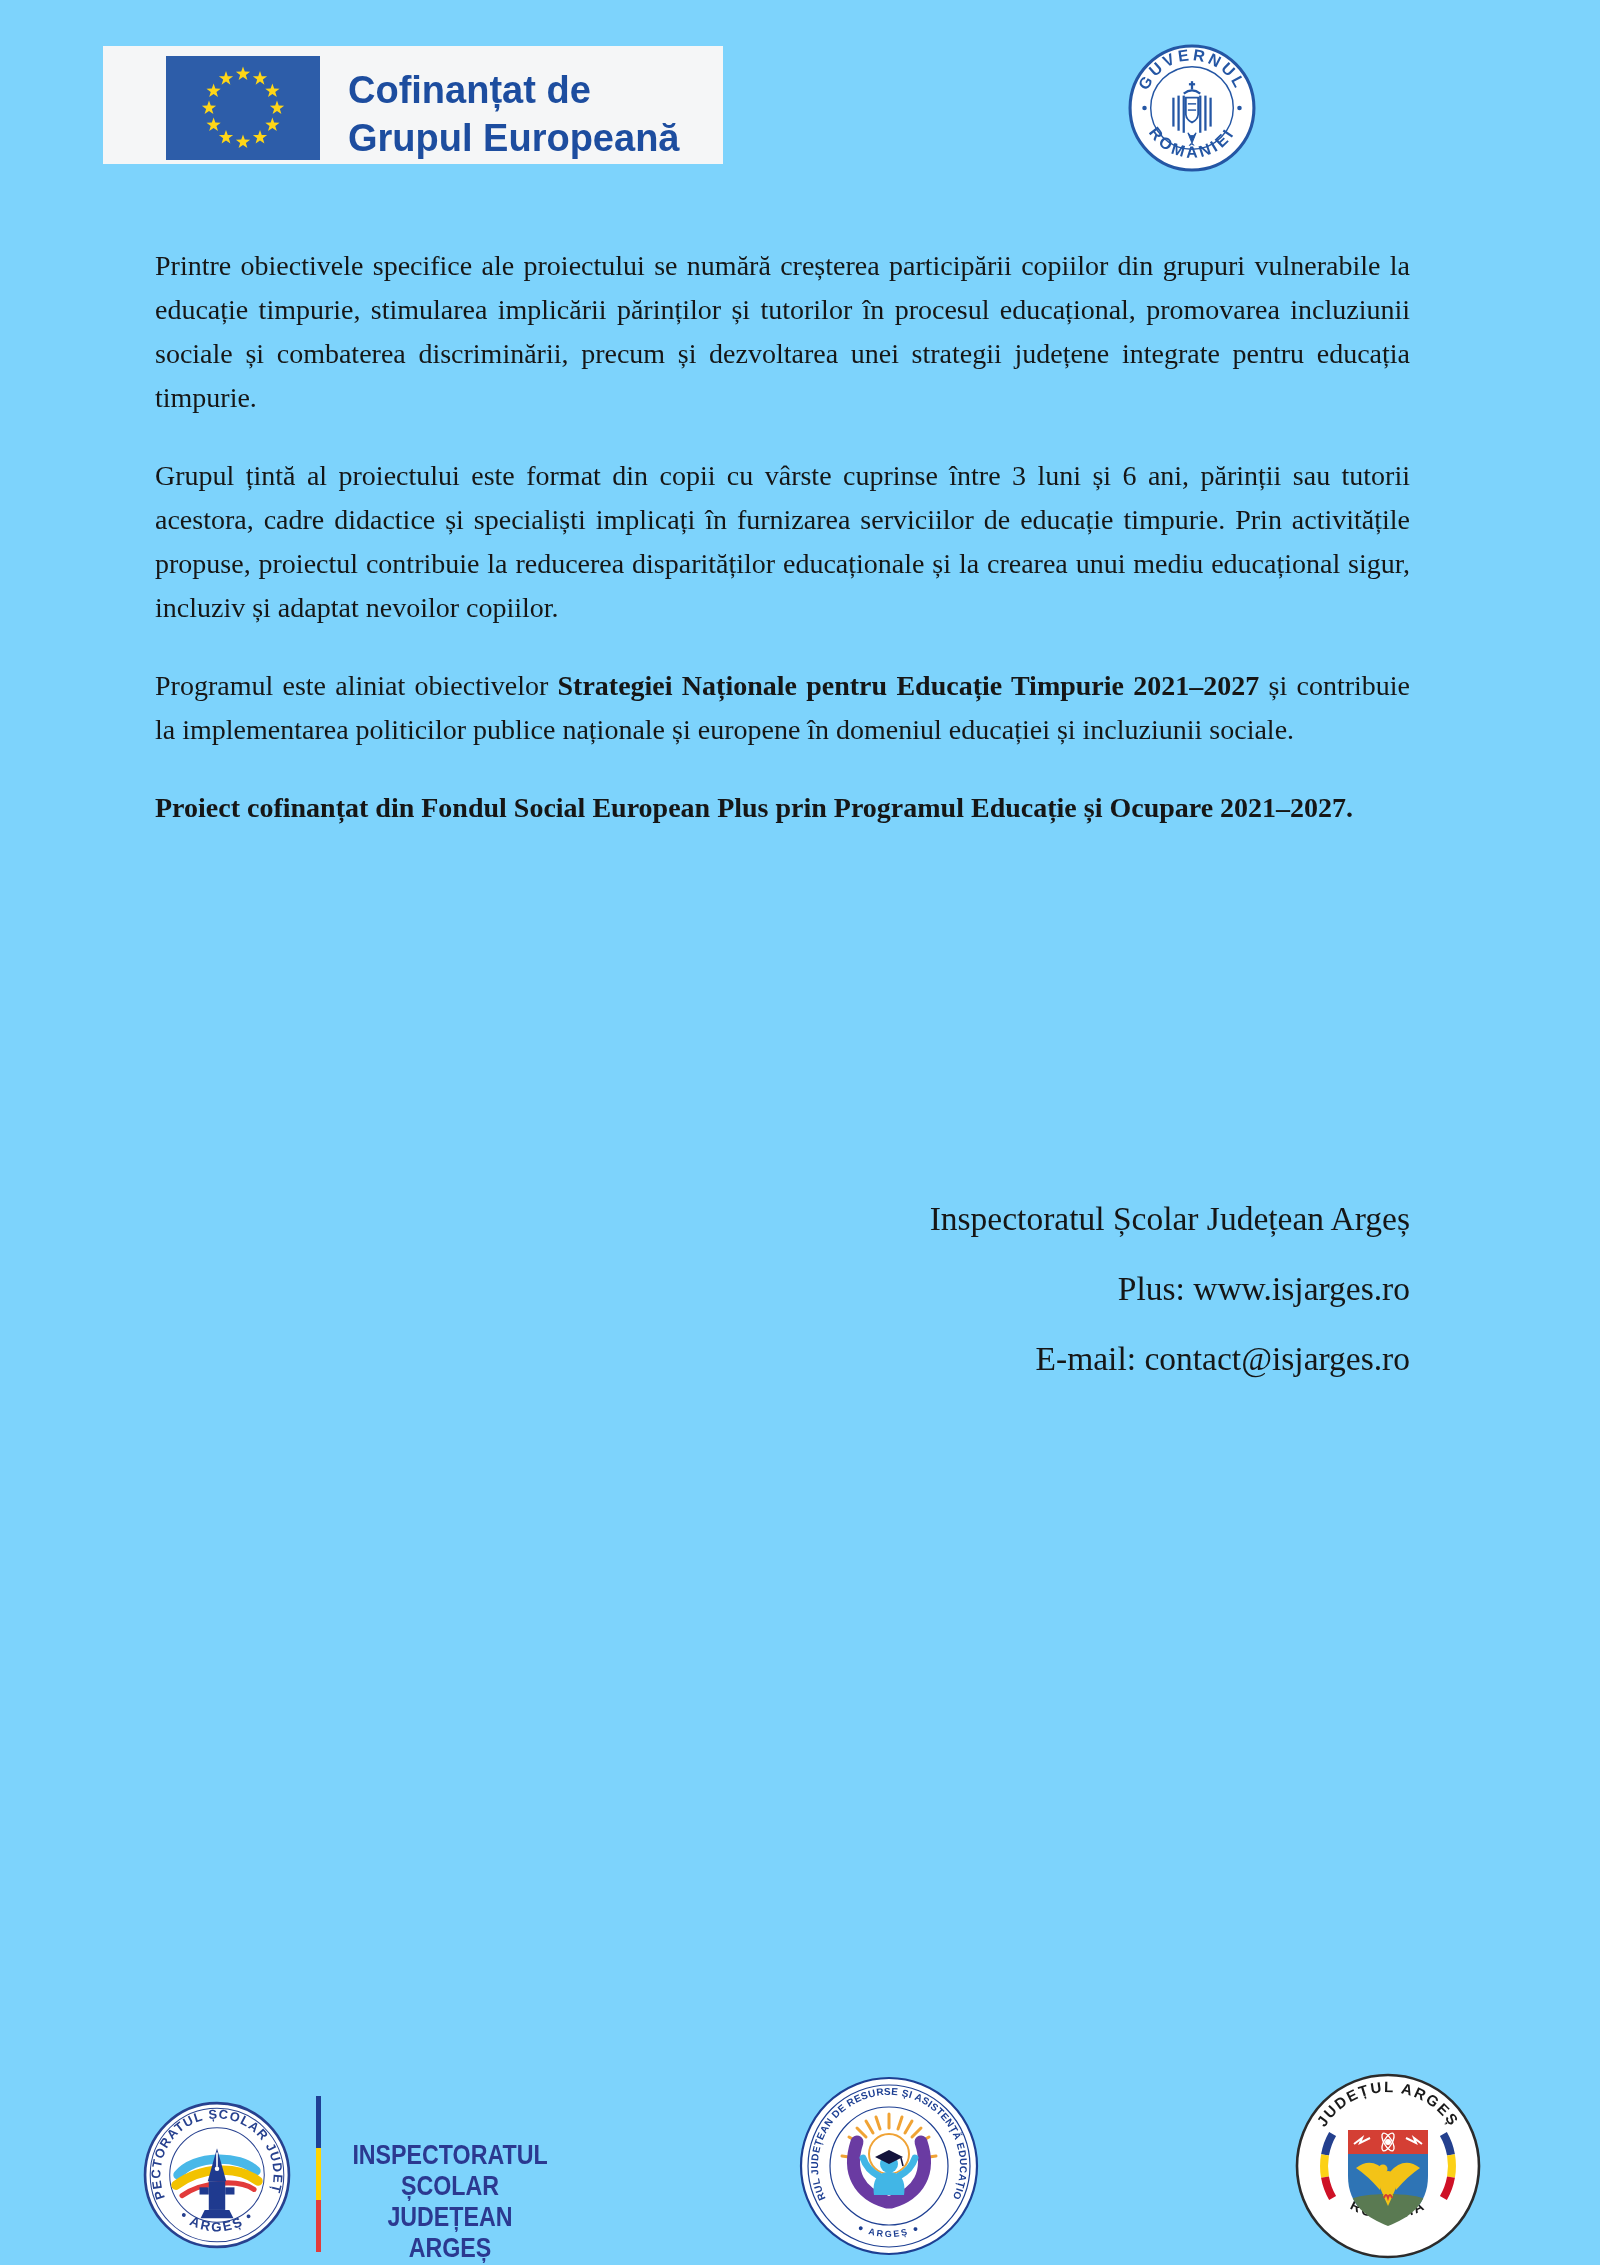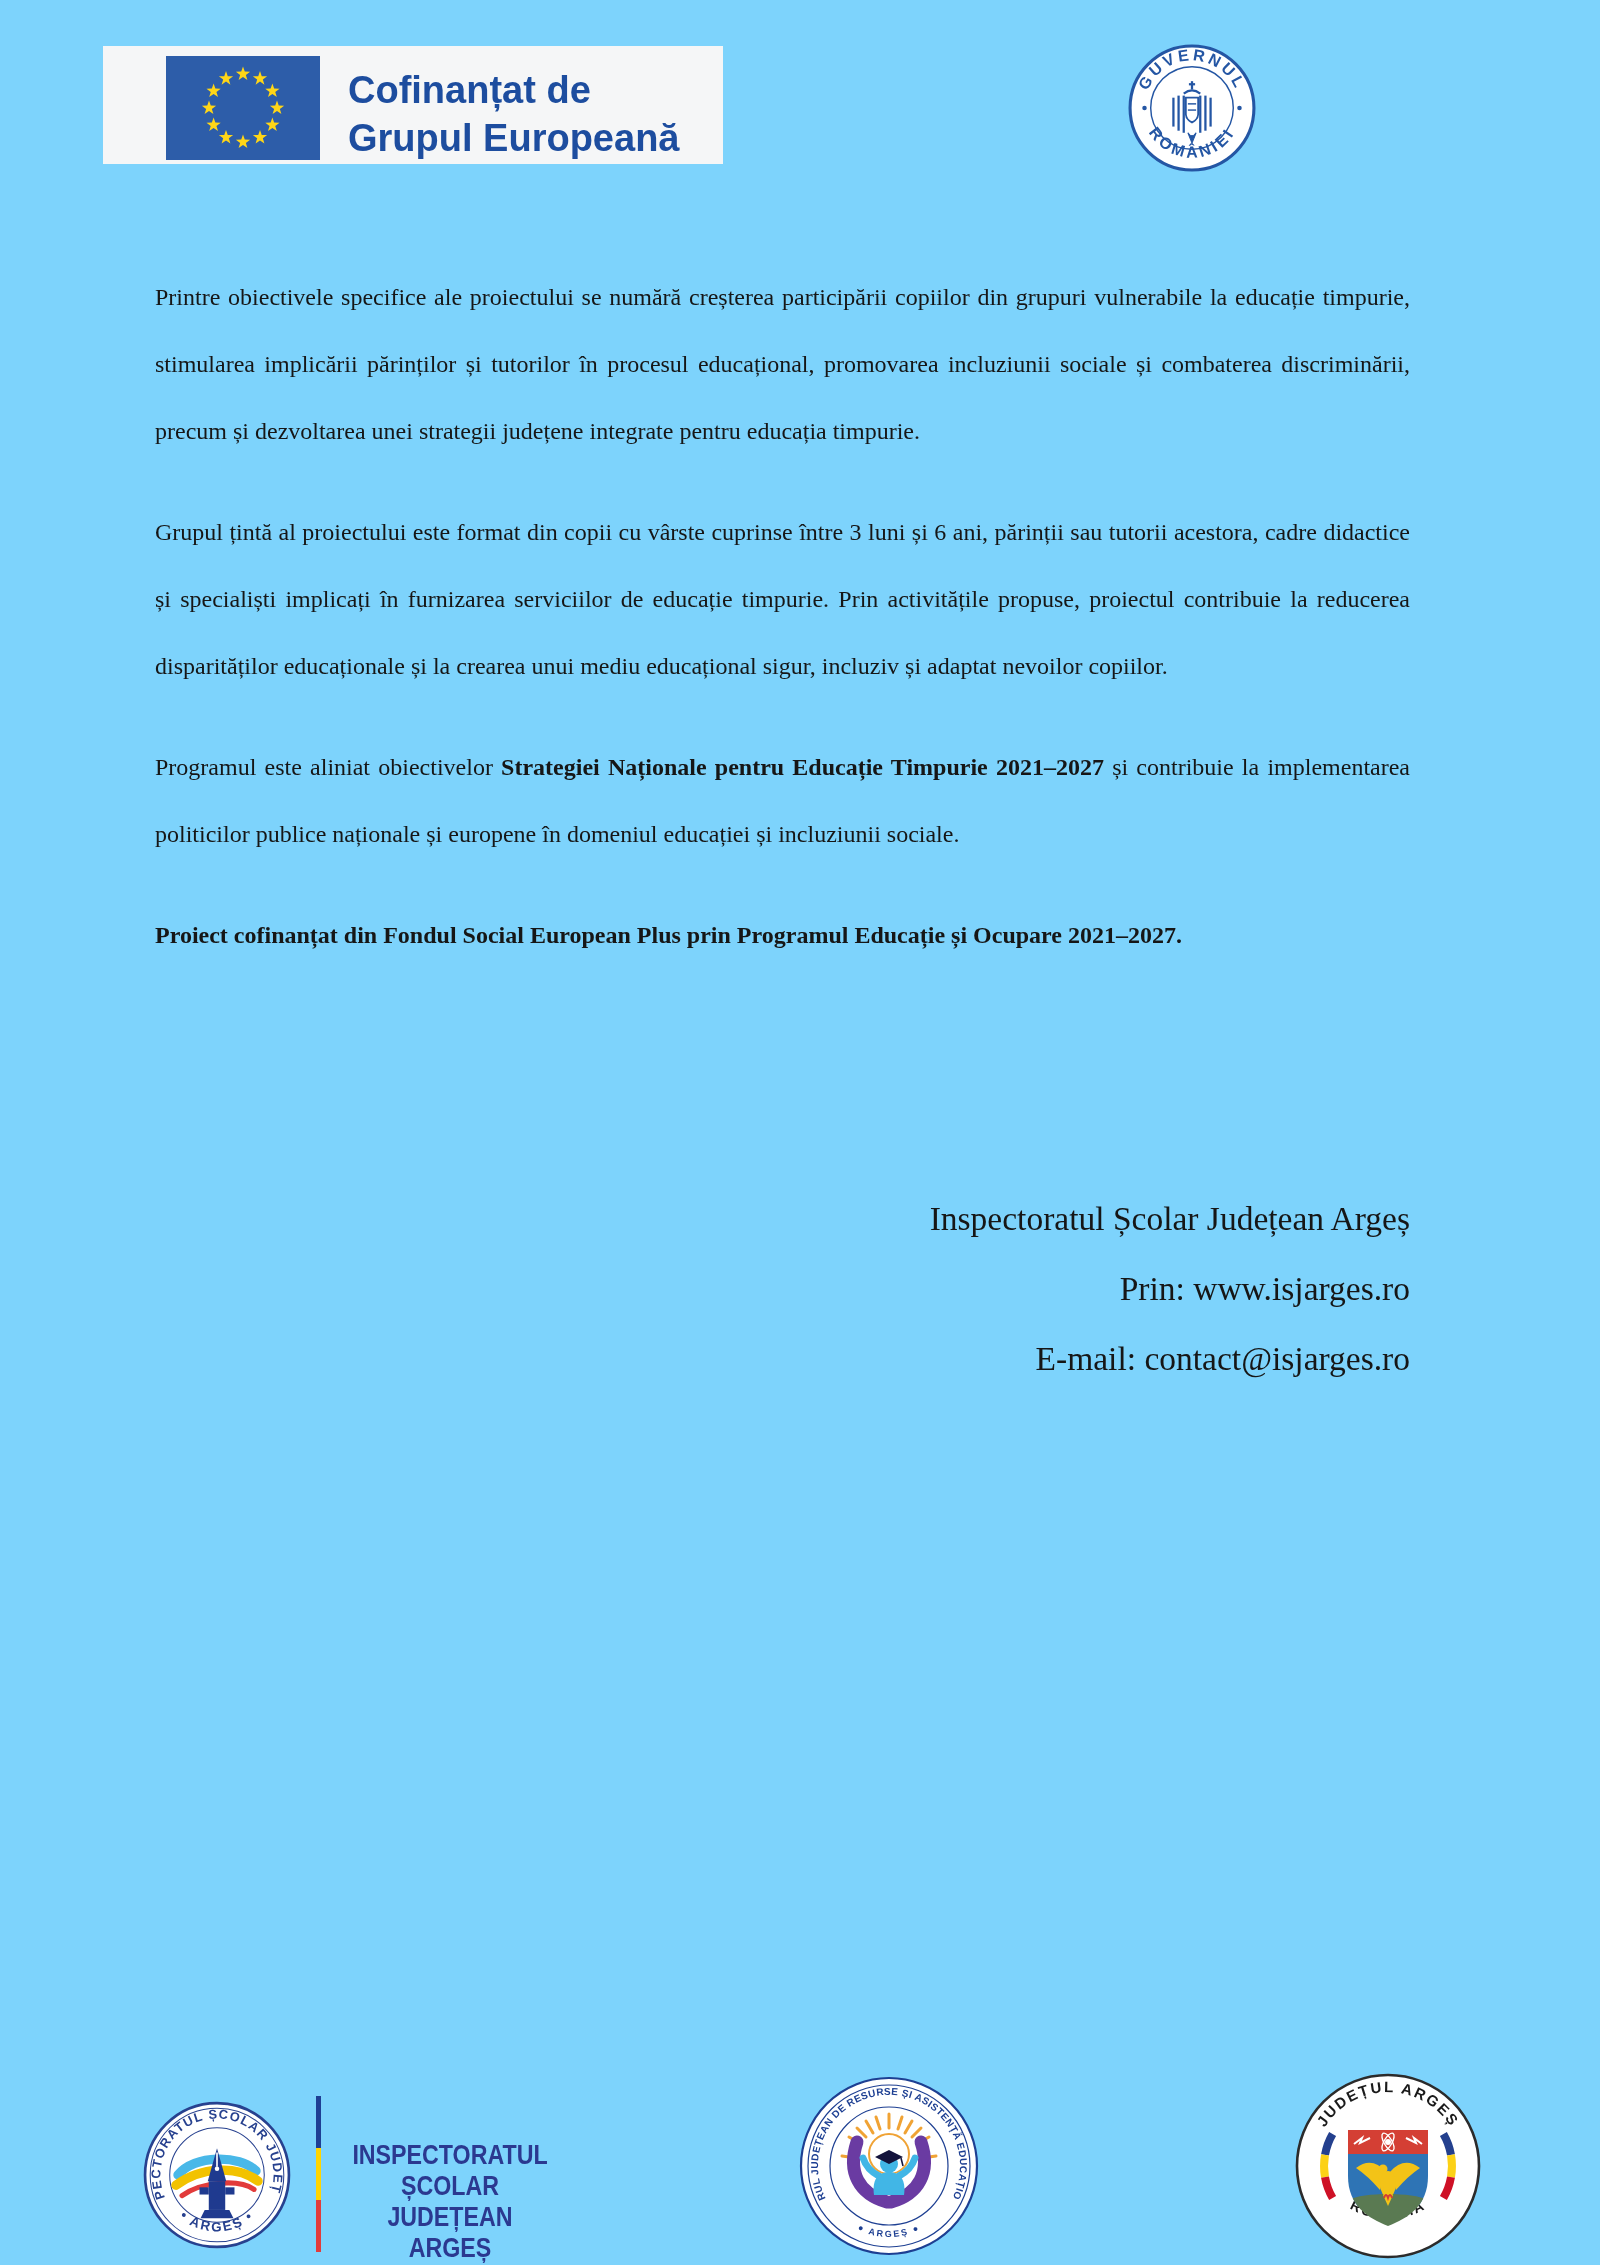--- a/index.html
+++ b/index.html
@@ -23,22 +23,22 @@
   .eu-text{
     left:348px;top:66px;width:360px;
     font-family:"Liberation Sans", sans-serif;
     font-weight:700;font-size:38px;line-height:48px;
     color:#1d4d9f;letter-spacing:0px;
   }
   .gov-seal{left:1128px;top:44px;width:128px;height:128px;}
 
   
   .doc-body{
-    left:155px;top:264px;width:1255px;
-    font-size:24px;line-height:67px;
+    left:155px;top:244px;width:1255px;
+    font-size:28px;line-height:44px;
     text-align:justify;
   }
   .doc-body p{margin:0 0 34px 0;}
   .doc-body .b{font-weight:700;}
 
   .contact{
     left:155px;top:1196px;width:1255px;
     font-size:33.5px;line-height:46px;
     text-align:right;
   }
@@ -133,21 +133,21 @@
 
   <div class="abs doc-body">
     <p>Printre obiectivele specifice ale proiectului se numără creșterea participării copiilor din grupuri vulnerabile la educație timpurie, stimularea implicării părinților și tutorilor în procesul educațional, promovarea incluziunii sociale și combaterea discriminării, precum și dezvoltarea unei strategii județene integrate pentru educația timpurie.</p>
     <p>Grupul țintă al proiectului este format din copii cu vârste cuprinse între 3 luni și 6 ani, părinții sau tutorii acestora, cadre didactice și specialiști implicați în furnizarea serviciilor de educație timpurie. Prin activitățile propuse, proiectul contribuie la reducerea disparităților educaționale și la crearea unui mediu educațional sigur, incluziv și adaptat nevoilor copiilor.</p>
     <p><span>Programul este aliniat obiectivelor </span><span class="b">Strategiei Naționale pentru Educație Timpurie 2021–2027</span><span> și contribuie la implementarea politicilor publice naționale și europene în domeniul educației și incluziunii sociale.</span></p>
     <p class="b">Proiect cofinanțat din Fondul Social European Plus prin Programul Educație și Ocupare 2021–2027.</p>
   </div>
 
   <div class="abs contact">
     <p>Inspectoratul Școlar Județean Argeș</p>
-    <p>Prin: www.isjarges.ro</p>
+    <p>Plus: www.isjarges.ro</p>
     <p>E-mail: contact@isjarges.ro</p>
   </div>
 
   <svg class="abs isj-seal" viewBox="0 0 144 144" xmlns="http://www.w3.org/2000/svg" xmlns:xlink="http://www.w3.org/1999/xlink">
     <defs>
       <path id="isjTop" d="M 20.3,90.8 A 55,55 0 1 1 123.7,90.8"></path>
       <path id="isjBot" d="M 24.4,99.5 A 55,55 0 0 0 119.6,99.5"></path>
     </defs>
     <circle cx="72" cy="72" r="70" fill="#ffffff" stroke="#27418f" stroke-width="2.6"></circle>
     <circle cx="72" cy="72" r="65" fill="none" stroke="#27418f" stroke-width="1"></circle>

